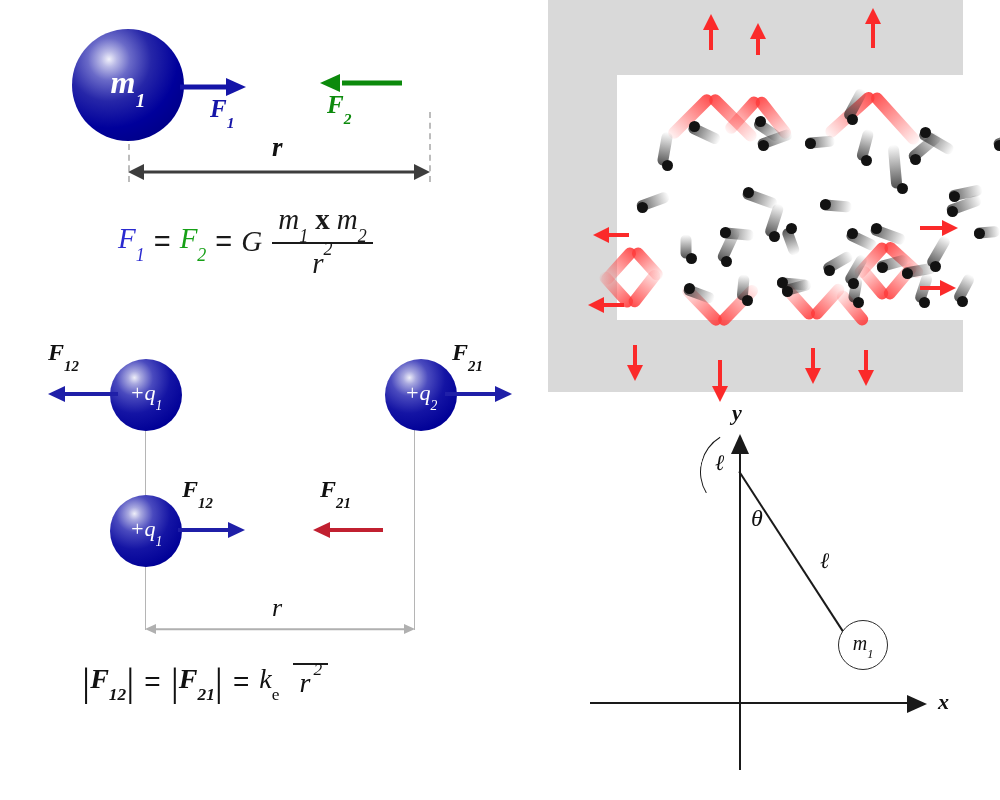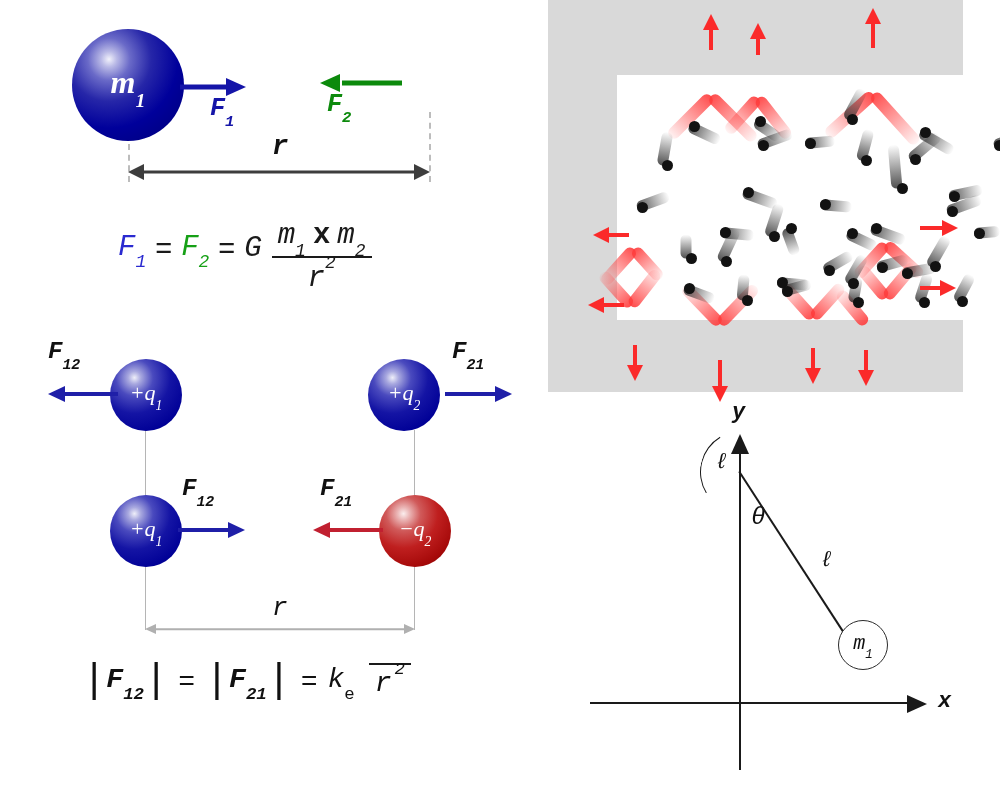--- a/index.html
+++ b/index.html
@@ -3,21 +3,21 @@
 <meta charset="utf-8">
 <style>
   html,body{margin:0;padding:0;background:#ffffff;}
   body{width:1000px;height:800px;position:relative;overflow:hidden;
        font-family:"Liberation Sans", sans-serif;}
   .stage{position:absolute;left:0;top:0;width:1000px;height:800px;}
   .panel{position:absolute;}
 
   
   .lbl{position:absolute;white-space:nowrap;line-height:1;}
-  .serif{font-family:Liberation Mono, monospace;}
+  .serif{font-family:Liberation Serif, serif;}
   .italic{font-style:italic;}
   .bold{font-weight:bold;}
 
   
   .sphere{position:absolute;border-radius:50%;
           display:flex;align-items:center;justify-content:center;}
   .sphere .stxt{position:relative;color:#ffffff;
           font-family:"Liberation Serif", serif;font-style:italic;
           z-index:3;pointer-events:none;}
   .sph-blue{background:radial-gradient(circle at 33% 27%,
@@ -44,21 +44,21 @@
   .dim .bar{position:absolute;top:50%;transform:translateY(-50%);height:3px;}
   .dim .hl{position:absolute;top:50%;transform:translateY(-50%);width:0;height:0;
            border-top:8px solid transparent;border-bottom:8px solid transparent;}
   .dim.thin .bar{height:1.5px;}
   .dim.thin .hl{border-top-width:5px;border-bottom-width:5px;}
 
   
   .eq{position:absolute;display:flex;align-items:center;white-space:nowrap;}
   .frac{display:inline-flex;flex-direction:column;align-items:center;
         justify-content:center;vertical-align:middle;}
-  .frac .num{padding:0 6px 1px 6px;margin-top:16px;}
+  .frac .num{padding:0 6px 1px 6px;}
   .frac .den{padding:2px 6px 0 6px;}
   .fbar{width:100%;height:2px;background:#1a1a1a;}
   .sub{font-size:.62em;vertical-align:sub;position:relative;top:.32em;}
   .sup{font-size:.62em;vertical-align:super;position:relative;top:-.40em;}
   .bars{font-weight:400;}
 
   
   #gas-panel{background:#d9d9d9;}
   #gas-box{position:absolute;background:#ffffff;}
   .particle{position:absolute;width:11px;height:11px;border-radius:50%;
@@ -137,41 +137,38 @@
 
     <div class="sphere sph-navy" style="left:110px;top:29px;width:72px;height:72px;">
       <span class="stxt" style="font-size:22px;"><span>+q</span><span class="sub">1</span></span>
     </div>
     <div class="arr" style="left:48px;top:56px;width:70px;height:16px;">
       <div class="shaft" style="right:0;width:54px;height:4px;background:#1f1fa8;"></div>
       <div class="head" style="left:0;border-right:17px solid #1f1fa8;border-top-width:8px;border-bottom-width:8px;"></div>
     </div>
     <div class="lbl serif italic bold" style="left:48px;top:10px;font-size:24px;color:#111;"><span>F</span><span class="sub">12</span></div>
 
-    <div class="sphere sph-navy" style="left:368px;top:29px;width:72px;height:72px;">
+    <div class="sphere sph-navy" style="left:385px;top:29px;width:72px;height:72px;">
       <span class="stxt" style="font-size:22px;"><span>+q</span><span class="sub">2</span></span>
     </div>
     <div class="arr" style="left:445px;top:56px;width:70px;height:16px;">
       <div class="shaft" style="left:0;width:54px;height:4px;background:#1f1fa8;"></div>
       <div class="head" style="left:50px;border-left:17px solid #1f1fa8;border-top-width:8px;border-bottom-width:8px;"></div>
     </div>
     <div class="lbl serif italic bold" style="left:452px;top:10px;font-size:24px;color:#111;"><span>F</span><span class="sub">21</span></div>
 
     <div class="sphere sph-navy" style="left:110px;top:165px;width:72px;height:72px;">
       <span class="stxt" style="font-size:22px;"><span>+q</span><span class="sub">1</span></span>
     </div>
     <div class="arr" style="left:178px;top:192px;width:70px;height:16px;">
       <div class="shaft" style="left:0;width:54px;height:4px;background:#1f1fa8;"></div>
       <div class="head" style="left:50px;border-left:17px solid #1f1fa8;border-top-width:8px;border-bottom-width:8px;"></div>
     </div>
     <div class="lbl serif italic bold" style="left:182px;top:147px;font-size:24px;color:#111;"><span>F</span><span class="sub">12</span></div>
 
-    <div class="sphere sph-red" style="left:379px;top:165px;width:72px;height:72px;">
-      <span class="stxt" style="font-size:22px;"><span>−q</span><span class="sub">2</span></span>
-    </div>
     <div class="arr" style="left:313px;top:192px;width:70px;height:16px;">
       <div class="shaft" style="right:0;width:54px;height:4px;background:#c12030;"></div>
       <div class="head" style="left:0;border-right:17px solid #c12030;border-top-width:8px;border-bottom-width:8px;"></div>
     </div>
     <div class="lbl serif italic bold" style="left:320px;top:147px;font-size:24px;color:#111;"><span>F</span><span class="sub">21</span></div>
 
     <div class="dim thin" style="left:145px;top:292px;width:270px;height:14px;">
       <div class="bar" style="left:7px;right:7px;background:#b0b0b0;"></div>
       <div class="hl" style="left:0;border-right:11px solid #b0b0b0;"></div>
       <div class="hl" style="right:0;border-left:11px solid #b0b0b0;"></div>

